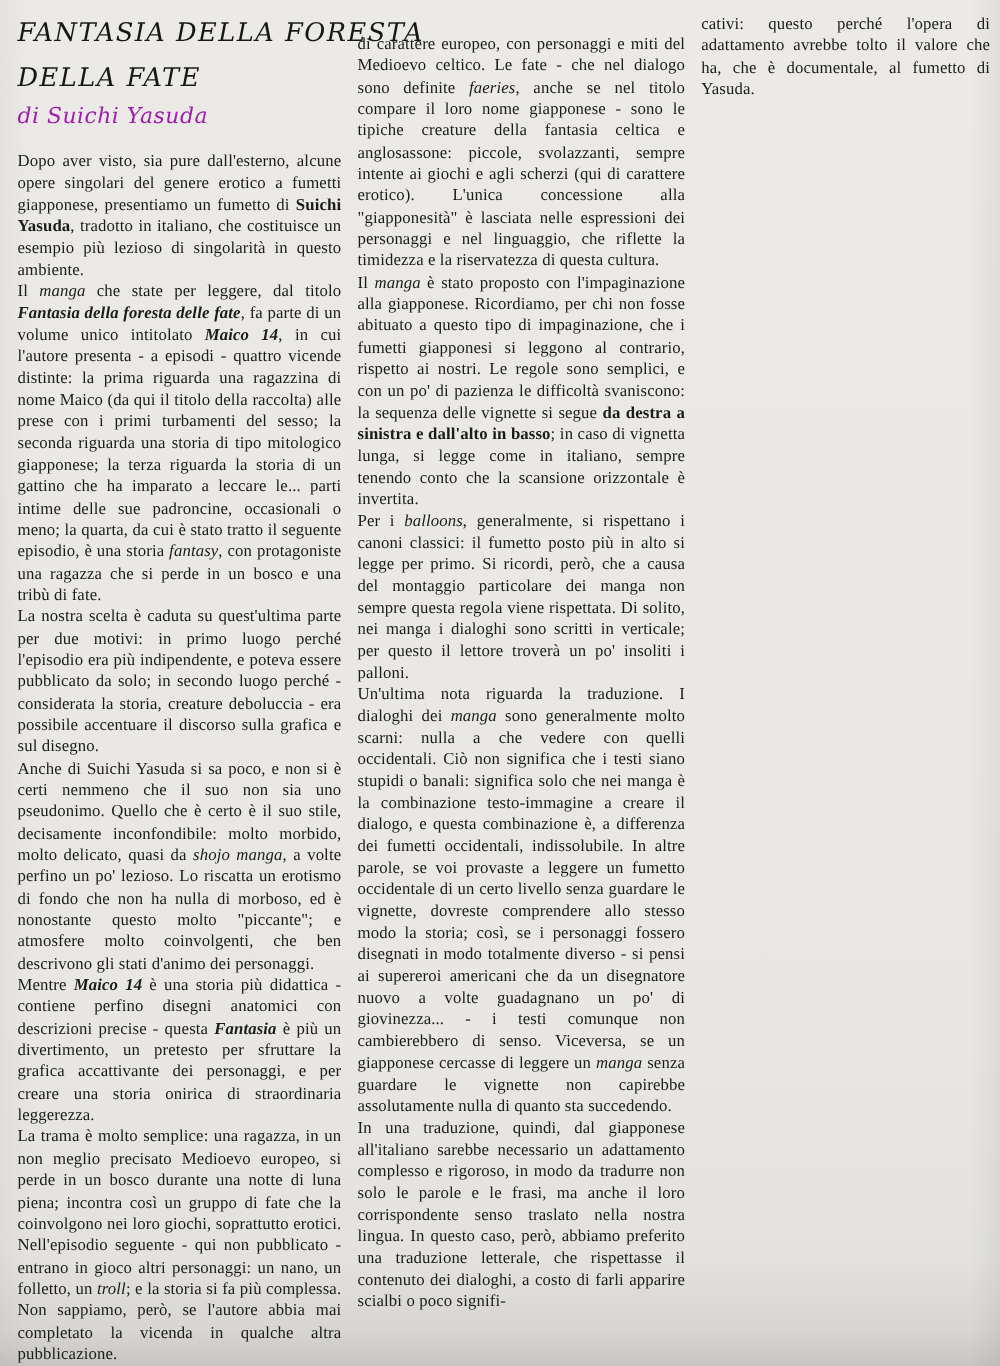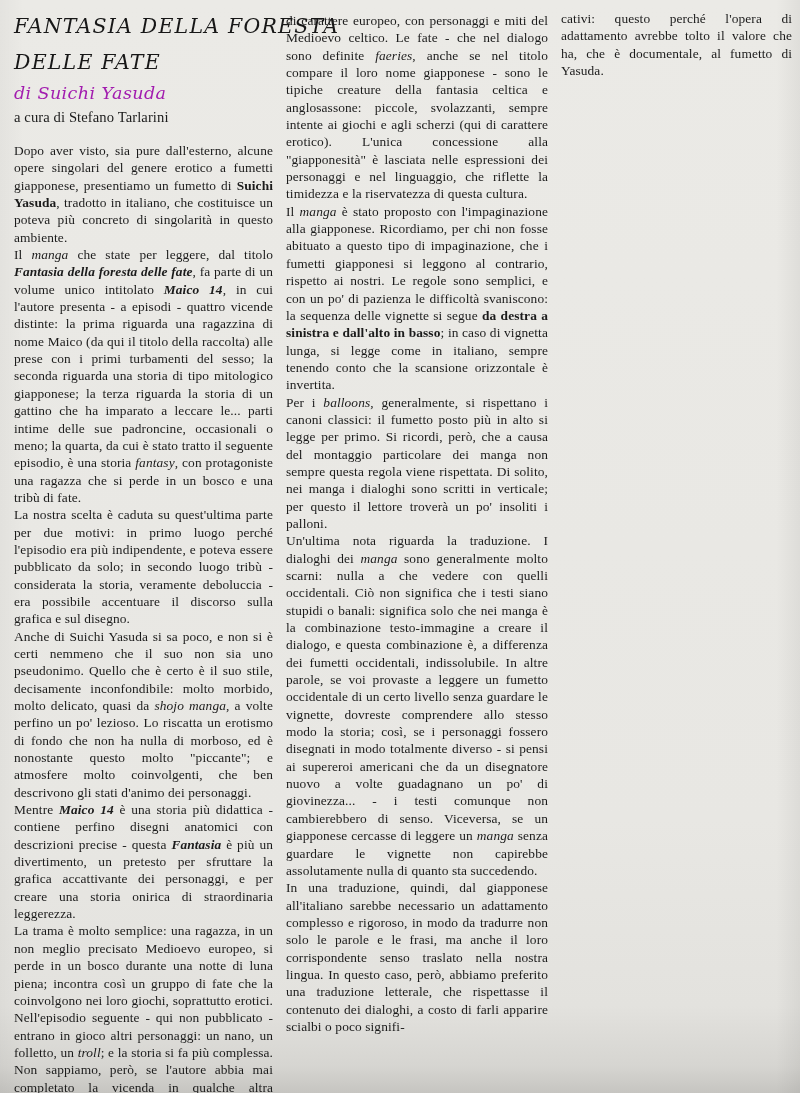--- a/index.html
+++ b/index.html
@@ -24,21 +24,21 @@
   }
   .column {
     position: absolute;
     text-align: justify;
     color: #1b1b1b;
     font-size: 13.4px;
     line-height: 17.35px;
     letter-spacing: 0.1px;
   }
   .col-left   { left: 14px;  top: 8px;  width: 259px; }
-  .col-middle { left: 286px; top: 12px; width: 262px; }
+  .col-middle { left: 286px; top: 26px; width: 262px; }
   .col-right  { left: 561px; top: 10px; width: 231px; }
 
   .title-block { margin-bottom: 14px; }
   .title-line {
     font-family: "DejaVu Serif", serif;
     font-style: italic;
     font-size: 20.5px;
     line-height: 36px;
     letter-spacing: 1.2px;
     color: #171717;
@@ -72,28 +72,27 @@
   .seg-bi { font-weight: bold; font-style: italic; font-family: Liberation Serif, serif; }
 </style>
 </head>
 <body>
 
 <div class="sheet"></div>
 
 <div class="column col-left">
   <div class="title-block">
     <div class="title-line">FANTASIA DELLA FORESTA</div>
-    <div class="title-line">DELLE FATE</div>
+    <div class="title-line">DELLA FATE</div>
     <div class="author-line">di Suichi Yasuda</div>
-    <div class="editor-line">a cura di Stefano Tarlarini</div>
   </div>
   <div>
-      <p class="para"><span class="seg-n">Dopo aver visto, sia pure dall'esterno, alcune opere singolari del genere erotico a fumetti giapponese, presentiamo un fumetto di </span><span class="seg-b">Suichi Yasuda</span><span class="seg-n">, tradotto in italiano, che costituisce un poteva più concreto di singolarità in questo ambiente.</span></p>
+      <p class="para"><span class="seg-n">Dopo aver visto, sia pure dall'esterno, alcune opere singolari del genere erotico a fumetti giapponese, presentiamo un fumetto di </span><span class="seg-b">Suichi Yasuda</span><span class="seg-n">, tradotto in italiano, che costituisce un esempio più lezioso di singolarità in questo ambiente.</span></p>
       <p class="para"><span class="seg-n">Il </span><span class="seg-i">manga</span><span class="seg-n"> che state per leggere, dal titolo </span><span class="seg-bi">Fantasia della foresta delle fate</span><span class="seg-n">, fa parte di un volume unico intitolato </span><span class="seg-bi">Maico 14</span><span class="seg-n">, in cui l'autore presenta - a episodi - quattro vicende distinte: la prima riguarda una ragazzina di nome Maico (da qui il titolo della raccolta) alle prese con i primi turbamenti del sesso; la seconda riguarda una storia di tipo mitologico giapponese; la terza riguarda la storia di un gattino che ha imparato a leccare le... parti intime delle sue padroncine, occasionali o meno; la quarta, da cui è stato tratto il seguente episodio, è una storia </span><span class="seg-i">fantasy</span><span class="seg-n">, con protagoniste una ragazza che si perde in un bosco e una tribù di fate.</span></p>
-      <p class="para"><span class="seg-n">La nostra scelta è caduta su quest'ultima parte per due motivi: in primo luogo perché l'episodio era più indipendente, e poteva essere pubblicato da solo; in secondo luogo tribù - considerata la storia, veramente deboluccia - era possibile accentuare il discorso sulla grafica e sul disegno.</span></p>
+      <p class="para"><span class="seg-n">La nostra scelta è caduta su quest'ultima parte per due motivi: in primo luogo perché l'episodio era più indipendente, e poteva essere pubblicato da solo; in secondo luogo perché - considerata la storia, creature deboluccia - era possibile accentuare il discorso sulla grafica e sul disegno.</span></p>
       <p class="para"><span class="seg-n">Anche di Suichi Yasuda si sa poco, e non si è certi nemmeno che il suo non sia uno pseudonimo. Quello che è certo è il suo stile, decisamente inconfondibile: molto morbido, molto delicato, quasi da </span><span class="seg-i">shojo manga</span><span class="seg-n">, a volte perfino un po' lezioso. Lo riscatta un erotismo di fondo che non ha nulla di morboso, ed è nonostante questo molto "piccante"; e atmosfere molto coinvolgenti, che ben descrivono gli stati d'animo dei personaggi.</span></p>
       <p class="para"><span class="seg-n">Mentre </span><span class="seg-bi">Maico 14</span><span class="seg-n"> è una storia più didattica - contiene perfino disegni anatomici con descrizioni precise - questa </span><span class="seg-bi">Fantasia</span><span class="seg-n"> è più un divertimento, un pretesto per sfruttare la grafica accattivante dei personaggi, e per creare una storia onirica di straordinaria leggerezza.</span></p>
       <p class="para"><span class="seg-n">La trama è molto semplice: una ragazza, in un non meglio precisato Medioevo europeo, si perde in un bosco durante una notte di luna piena; incontra così un gruppo di fate che la coinvolgono nei loro giochi, soprattutto erotici. Nell'episodio seguente - qui non pubblicato - entrano in gioco altri personaggi: un nano, un folletto, un </span><span class="seg-i">troll</span><span class="seg-n">; e la storia si fa più complessa. Non sappiamo, però, se l'autore abbia mai completato la vicenda in qualche altra pubblicazione.</span></p>
     </div>
 </div>
 
 <div class="column col-middle">
   <div>
       <p class="para"><span class="seg-n">di carattere europeo, con personaggi e miti del Medioevo celtico. Le fate - che nel dialogo sono definite </span><span class="seg-i">faeries</span><span class="seg-n">, anche se nel titolo compare il loro nome giapponese - sono le tipiche creature della fantasia celtica e anglosassone: piccole, svolazzanti, sempre intente ai giochi e agli scherzi (qui di carattere erotico). L'unica concessione alla "giapponesità" è lasciata nelle espressioni dei personaggi e nel linguaggio, che riflette la timidezza e la riservatezza di questa cultura.</span></p>
       <p class="para"><span class="seg-n">Il </span><span class="seg-i">manga</span><span class="seg-n"> è stato proposto con l'impaginazione alla giapponese. Ricordiamo, per chi non fosse abituato a questo tipo di impaginazione, che i fumetti giapponesi si leggono al contrario, rispetto ai nostri. Le regole sono semplici, e con un po' di pazienza le difficoltà svaniscono: la sequenza delle vignette si segue </span><span class="seg-b">da destra a sinistra e dall'alto in basso</span><span class="seg-n">; in caso di vignetta lunga, si legge come in italiano, sempre tenendo conto che la scansione orizzontale è invertita.</span></p>

